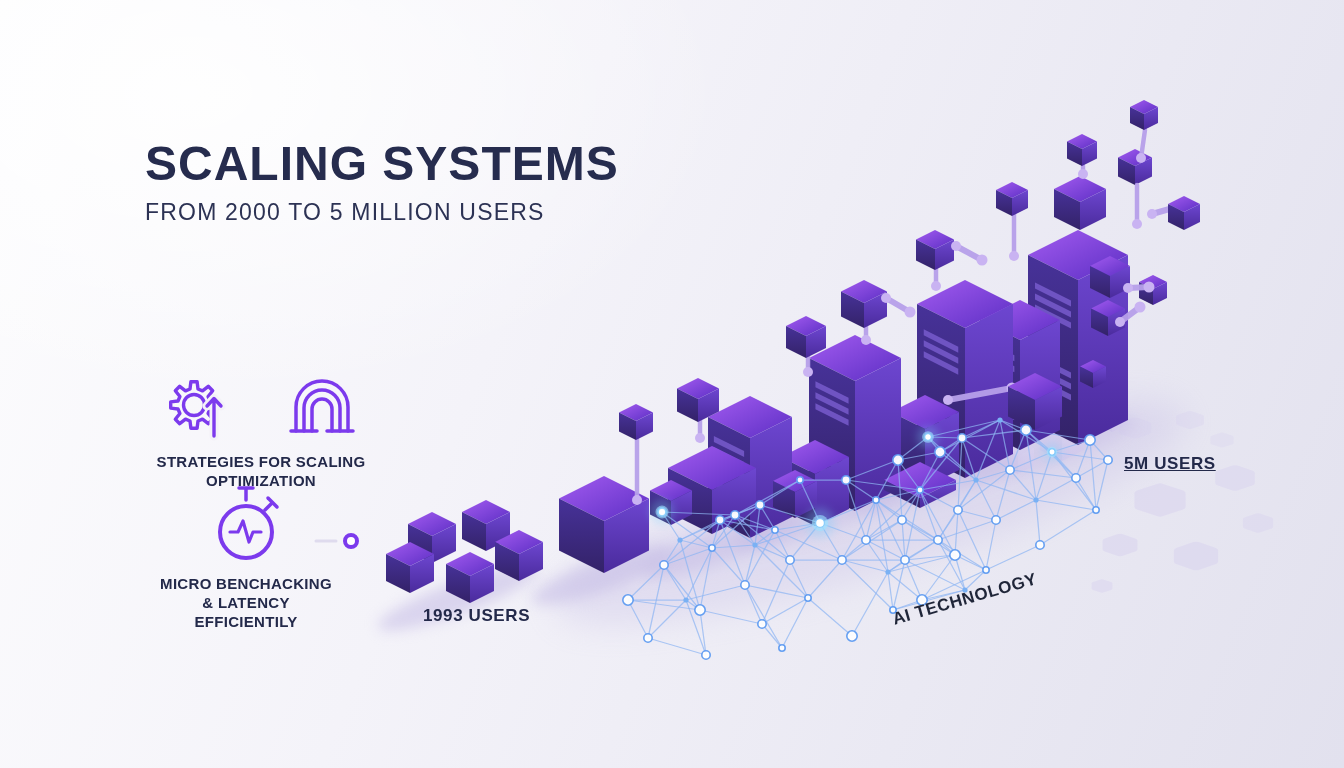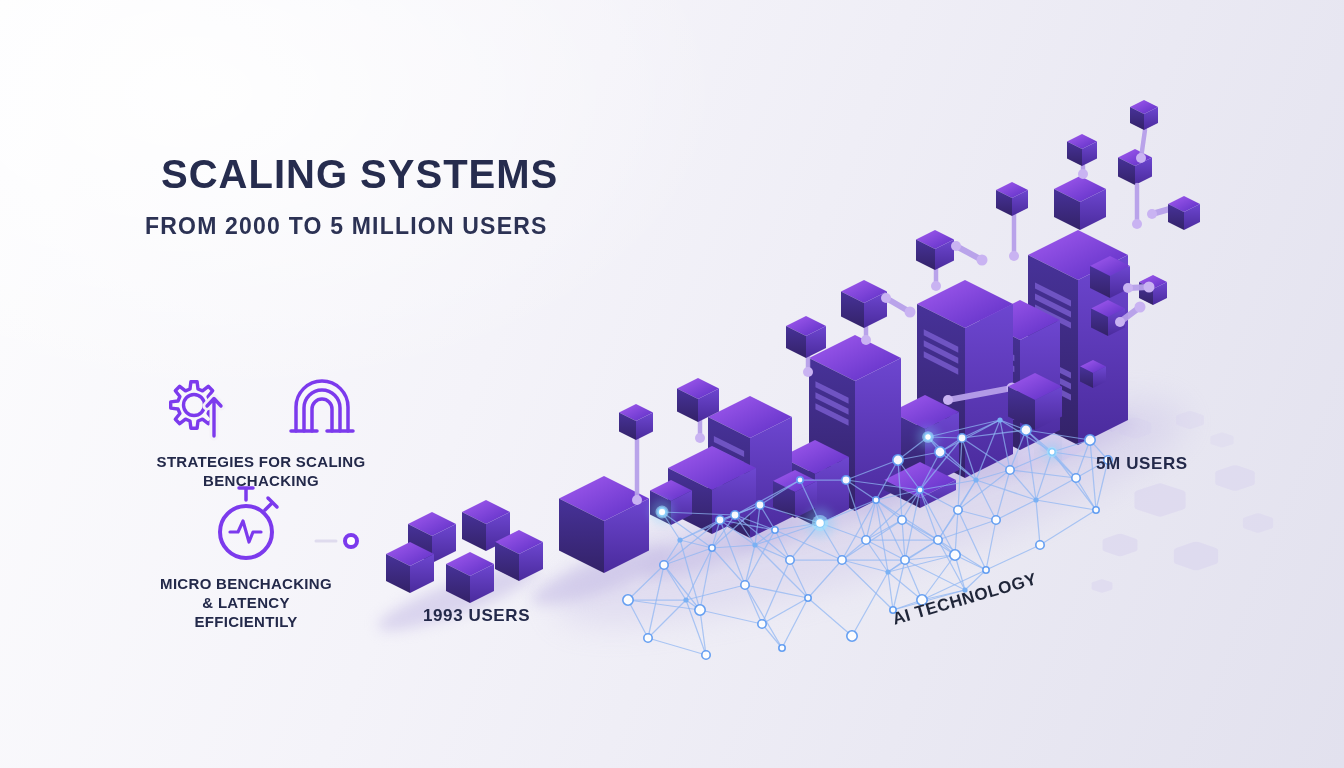--- a/index.html
+++ b/index.html
@@ -5,32 +5,32 @@
   html,body{margin:0;padding:0;background:#e9e8f1;}
   .stage{
     position:relative;width:1344px;height:768px;overflow:hidden;
     background:
       radial-gradient(900px 520px at 14% 12%, rgba(255,255,255,.85), rgba(255,255,255,0) 60%),
       linear-gradient(112deg,#fdfdfe 0%,#f4f3f9 38%,#eae9f3 72%,#e2e1ee 100%);
     font-family:"Liberation Sans",sans-serif;color:var(--navy,#262c4e);
   }
   #scene{position:absolute;left:0;top:0;width:1344px;height:768px;}
   .header{position:absolute;left:145px;top:136px;}
-  .title{margin:16px;font-size:40px;font-weight:800;letter-spacing:1px;color:var(--navy,#262c4e);}
-  .subtitle{margin-top:8px;font-size:23px;font-weight:700;letter-spacing:1.2px;color:#2c3254;}
+  .title{margin:0;font-size:48px;font-weight:800;letter-spacing:1px;color:var(--navy,#262c4e);}
+  .subtitle{margin-top:8px;font-size:23px;font-weight:400;letter-spacing:1.2px;color:#2c3254;}
   .feature{position:absolute;text-align:center;}
   .feature-1{left:140px;top:364px;width:242px;}
   .feature-2{left:146px;top:480px;width:200px;}
   .icon-row{display:flex;justify-content:center;align-items:flex-end;gap:54px;height:80px;}
   .caption{margin-top:8px;font-size:15px;font-weight:700;line-height:19px;letter-spacing:.3px;color:#23294a;}
   .feature-2 .caption{margin-top:8px;}
   .dot-icon-wrap{position:absolute;left:314px;top:528px;}
   .lbl{position:absolute;font-size:17px;font-weight:700;letter-spacing:.6px;color:#23294a;white-space:nowrap;}
   .lbl-start{left:423px;top:606px;}
-  .lbl-end{left:1096px;top:454px;}
+  .lbl-end{left:1124px;top:454px;text-decoration:underline;}
   .lbl-tech{left:893px;top:610px;transform:rotate(-16deg);transform-origin:0 50%;color:#1f2538;}
   svg.icon{display:block;}
 </style>
 </head>
 <body>
 
 <div class="stage">
 
   <svg id="scene" viewBox="0 0 1344 768">
     <defs>
@@ -536,21 +536,21 @@
         <g fill="none" stroke="#7c3aed" stroke-width="3.5" stroke-linecap="round">
           <path d="M7,53 V29 A26,26 0 0 1 59,29 V53"></path>
           <path d="M15,53 V30 A18,18 0 0 1 51,30 V53"></path>
           <path d="M23,53 V31 A10,10 0 0 1 43,31 V53"></path>
           <path d="M2,53 H28 M38,53 H64"></path>
         </g>
       </svg>
     </div>
     <div class="caption">
       <div>STRATEGIES FOR SCALING</div>
-      <div>BENCHACKING</div>
+      <div>OPTIMIZATION</div>
     </div>
   </div>
 
   <div class="feature feature-2">
     <div class="icon-row" style="height:86px">
       <svg class="icon" width="74" height="86" viewBox="0 0 74 86">
         <g fill="none" stroke="#7c3aed" stroke-linejoin="round" stroke-linecap="round">
           <circle cx="37" cy="52" r="26" stroke-width="4"></circle>
           <path d="M30,8 H44 M37,8 V20" stroke-width="3.5"></path>
           <path d="M56,30 L63,23" stroke-width="3.5"></path>

